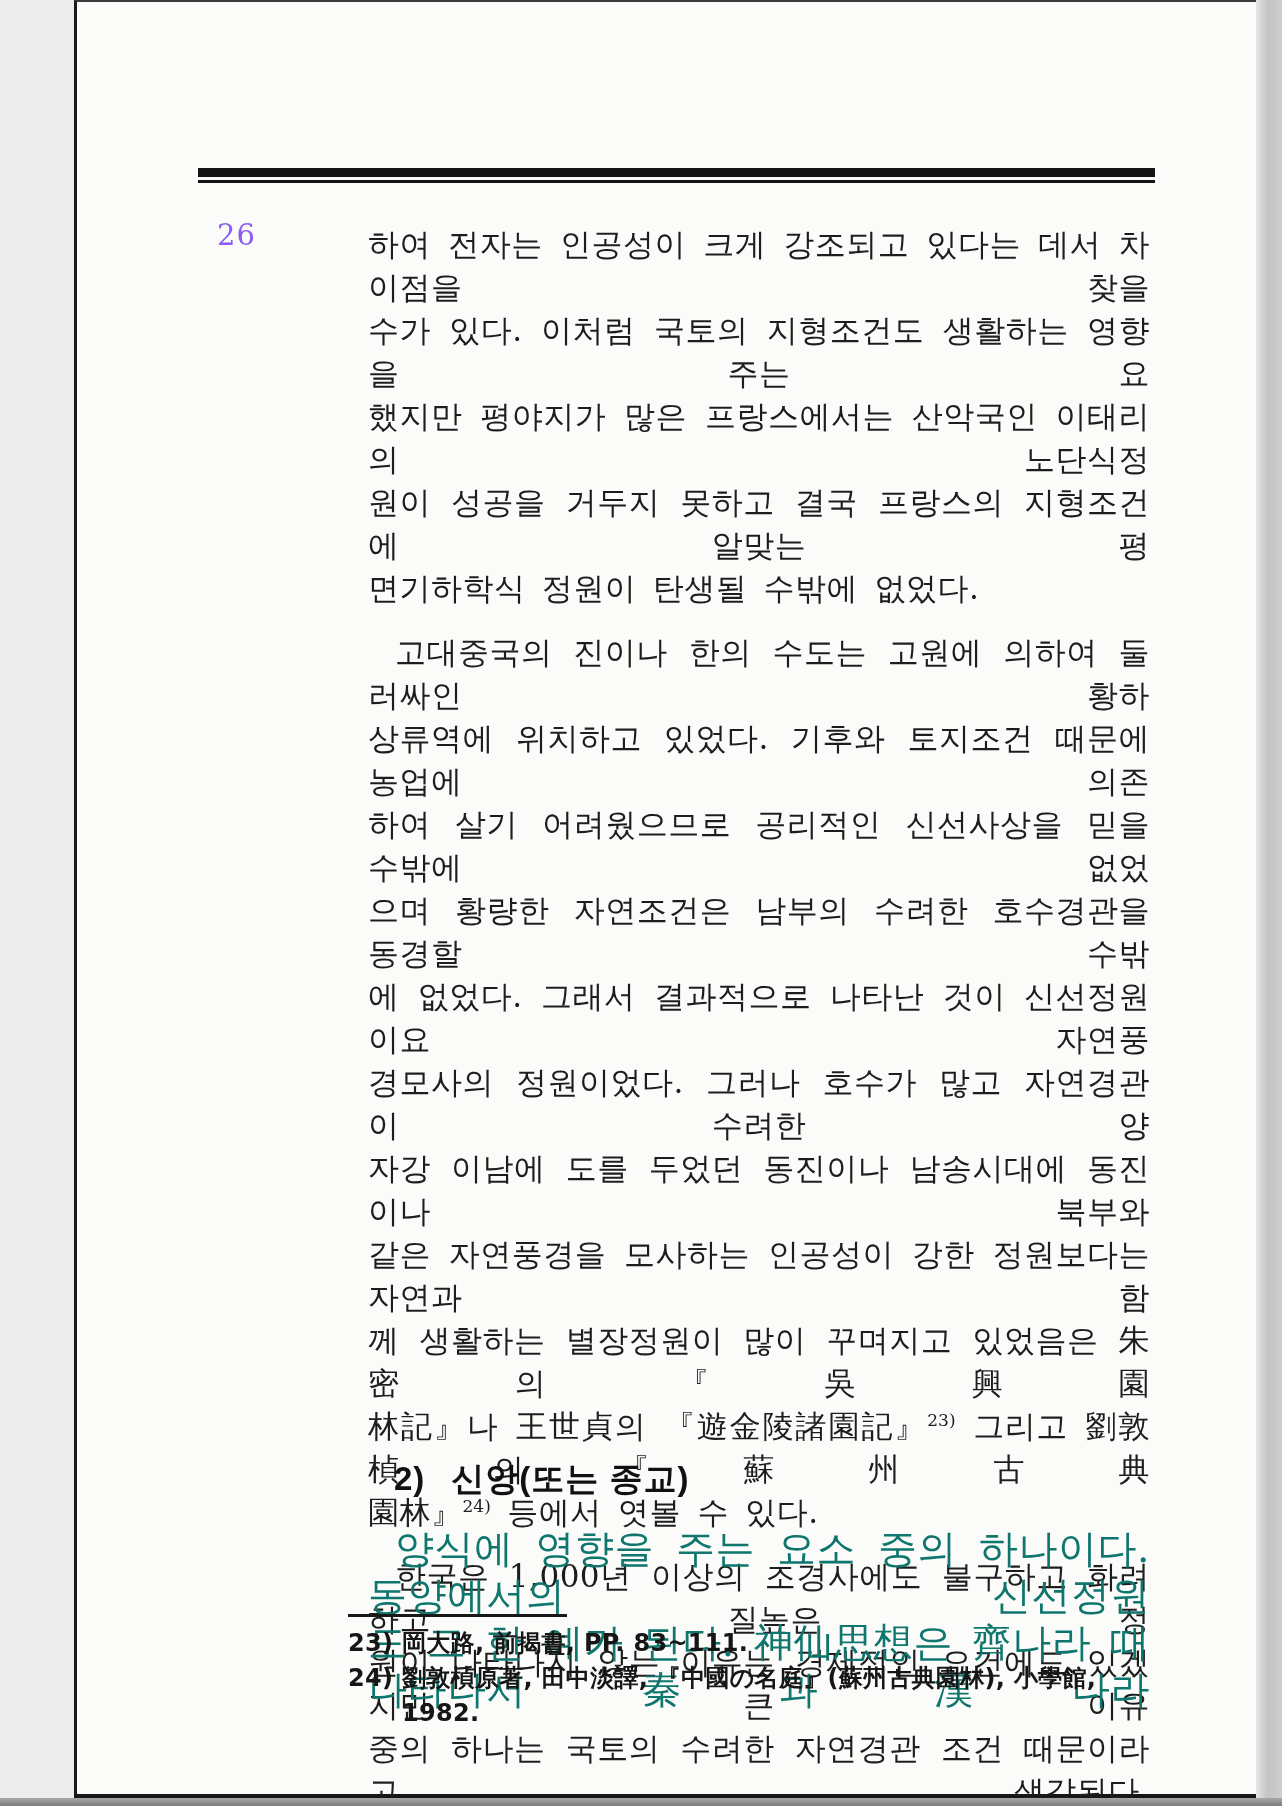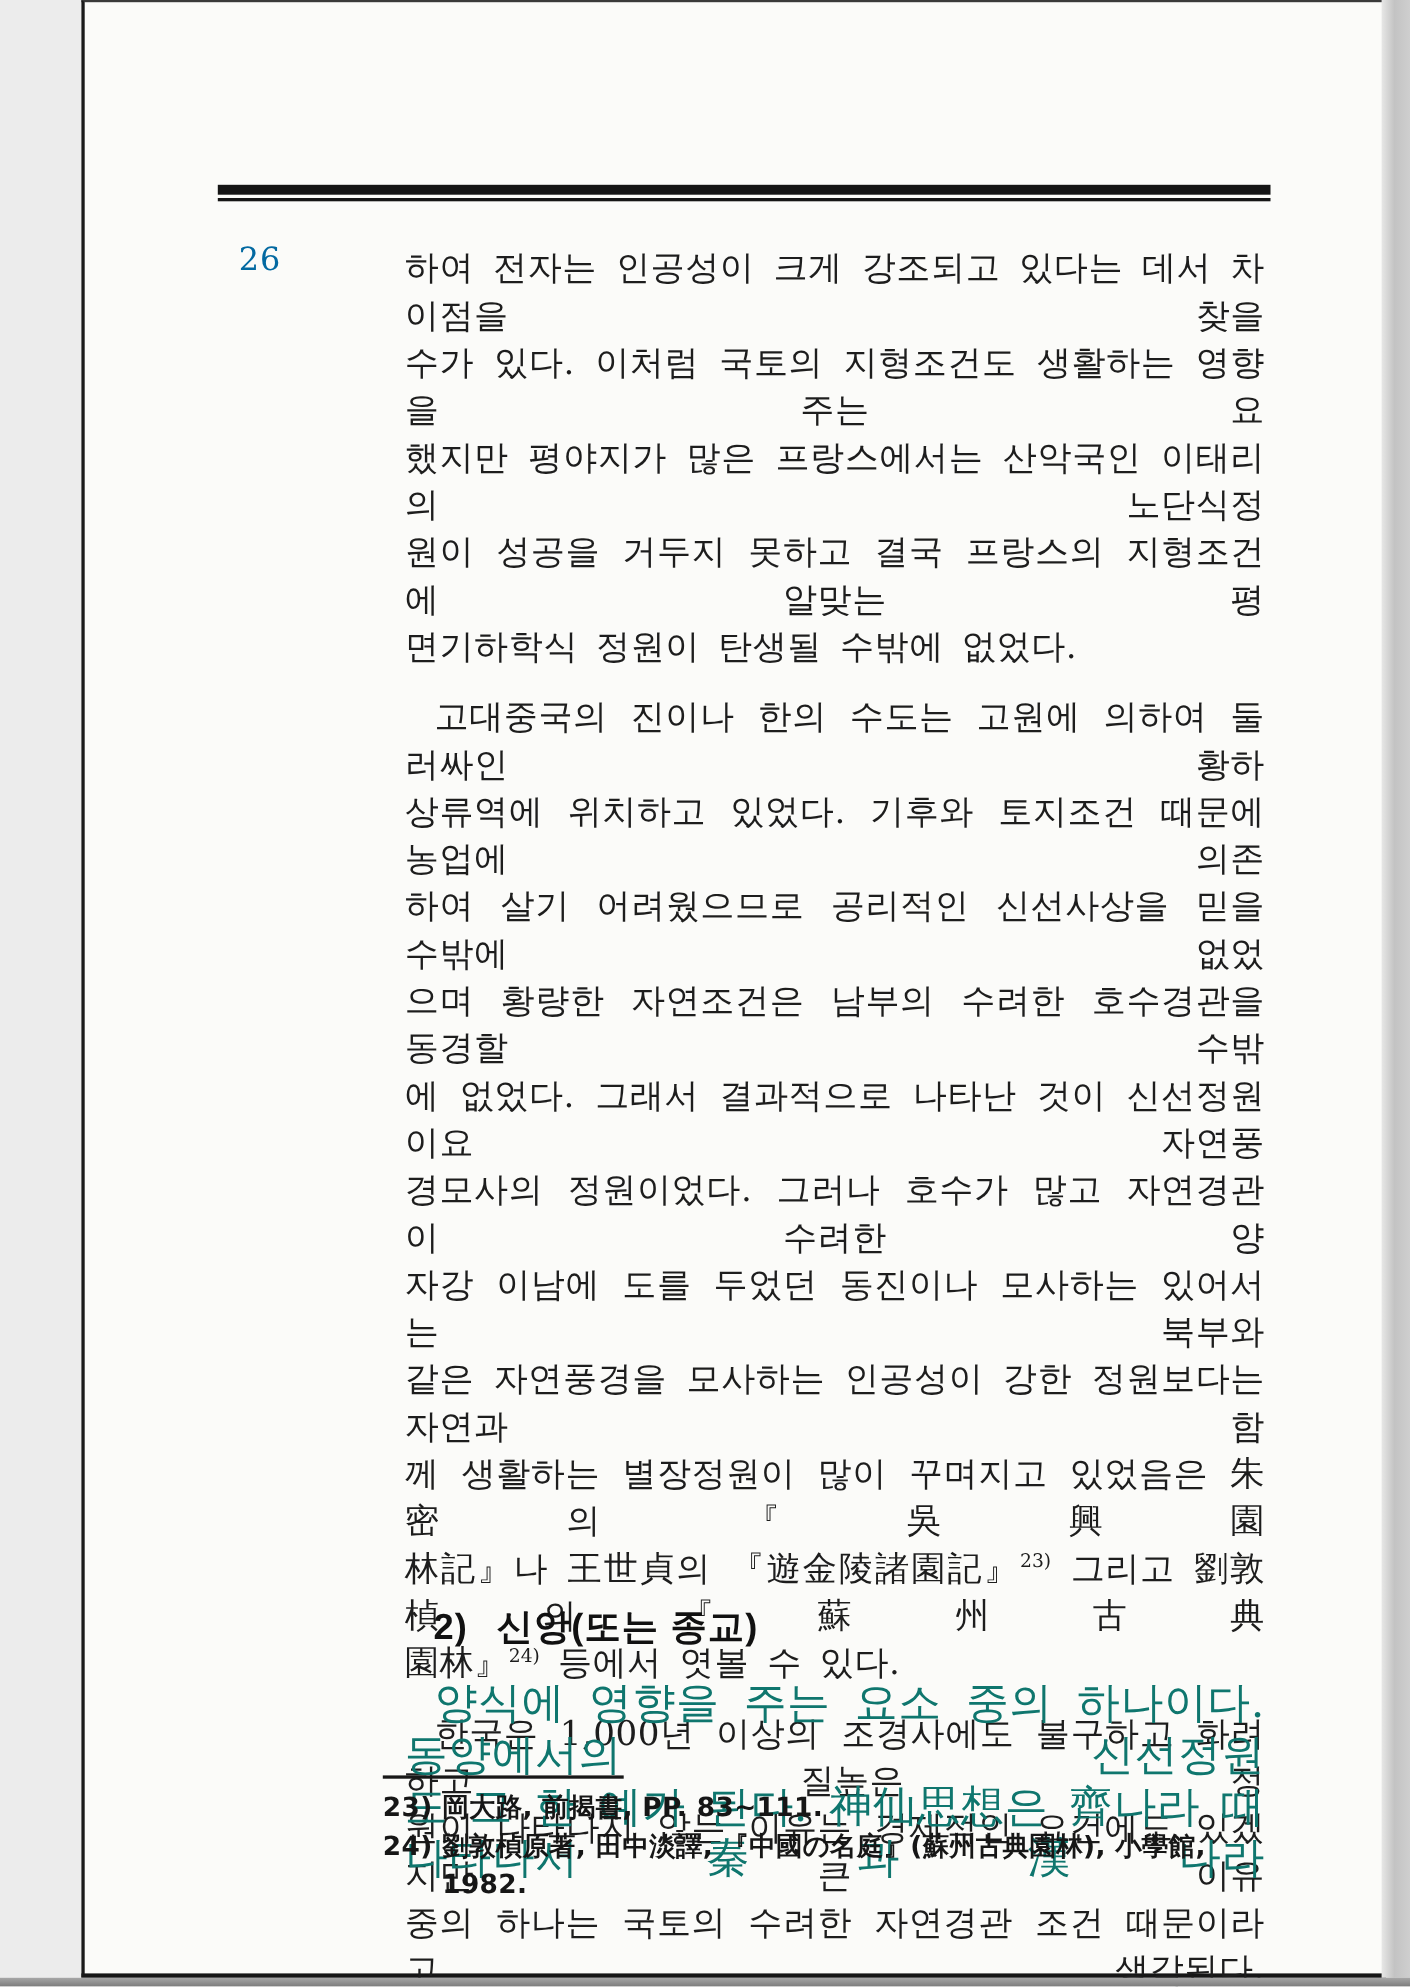--- a/index.html
+++ b/index.html
@@ -31,21 +31,21 @@
   
   .toprule{
     position:absolute;left:121px;top:166px;width:957px;height:0;
     border-top:9px solid #151515;
   }
   .toprule::after{
     content:"";display:block;margin-top:3px;border-top:3px solid #151515;
   }
   .pagenum{
     position:absolute;left:140px;top:216px;
-    font-size:29px;color:#0369a1;letter-spacing:1px;
+    font-size:29px;color:#8b5cf6;letter-spacing:1px;
   }
   
   .bodytext{
     position:absolute;left:291px;top:221px;width:782px;
     font-size:31px;line-height:43px;color:#1d1d1d;
     letter-spacing:0.5px;word-spacing:6px;
   }
   .bline,.iline{text-align:justify;text-align-last:justify;white-space:normal;}
   .end{text-align-last:left;}
   .indent{text-indent:27px;margin-top:21px;}
@@ -91,21 +91,21 @@
         <div class="bline">수가 있다. 이처럼 국토의 지형조건도 생활하는 영향을 주는 요</div>
         <div class="bline">했지만 평야지가 많은 프랑스에서는 산악국인 이태리의 노단식정</div>
         <div class="bline">원이 성공을 거두지 못하고 결국 프랑스의 지형조건에 알맞는 평</div>
         <div class="bline end">면기하학식 정원이 탄생될 수밖에 없었다.</div>
         <div class="bline indent">고대중국의 진이나 한의 수도는 고원에 의하여 둘러싸인 황하</div>
         <div class="bline">상류역에 위치하고 있었다. 기후와 토지조건 때문에 농업에 의존</div>
         <div class="bline">하여 살기 어려웠으므로 공리적인 신선사상을 믿을 수밖에 없었</div>
         <div class="bline">으며 황량한 자연조건은 남부의 수려한 호수경관을 동경할 수밖</div>
         <div class="bline">에 없었다. 그래서 결과적으로 나타난 것이 신선정원이요 자연풍</div>
         <div class="bline">경모사의 정원이었다. 그러나 호수가 많고 자연경관이 수려한 양</div>
-        <div class="bline">자강 이남에 도를 두었던 동진이나 모사하는 있어서는 북부와</div>
+        <div class="bline">자강 이남에 도를 두었던 동진이나 남송시대에 동진이나 북부와</div>
         <div class="bline">같은 자연풍경을 모사하는 인공성이 강한 정원보다는 자연과 함</div>
         <div class="bline">께 생활하는 별장정원이 많이 꾸며지고 있었음은 朱密의 『吳興園</div>
         <div class="bline">林記』나 王世貞의 『遊金陵諸園記』<sup>23)</sup> 그리고 劉敦楨의『蘇州古典</div>
         <div class="bline end">園林』<sup>24)</sup> 등에서 엿볼 수 있다.</div>
         <div class="bline indent">한국은 1,000년 이상의 조경사에도 불구하고 화려하고 질높은 정</div>
         <div class="bline">원이 나타나지 않는 이유는 경제적인 요건에도 있겠지만 큰 이유</div>
         <div class="bline">중의 하나는 국토의 수려한 자연경관 조건 때문이라고 생각된다.</div>
       </div>
 
     <div class="heading">

